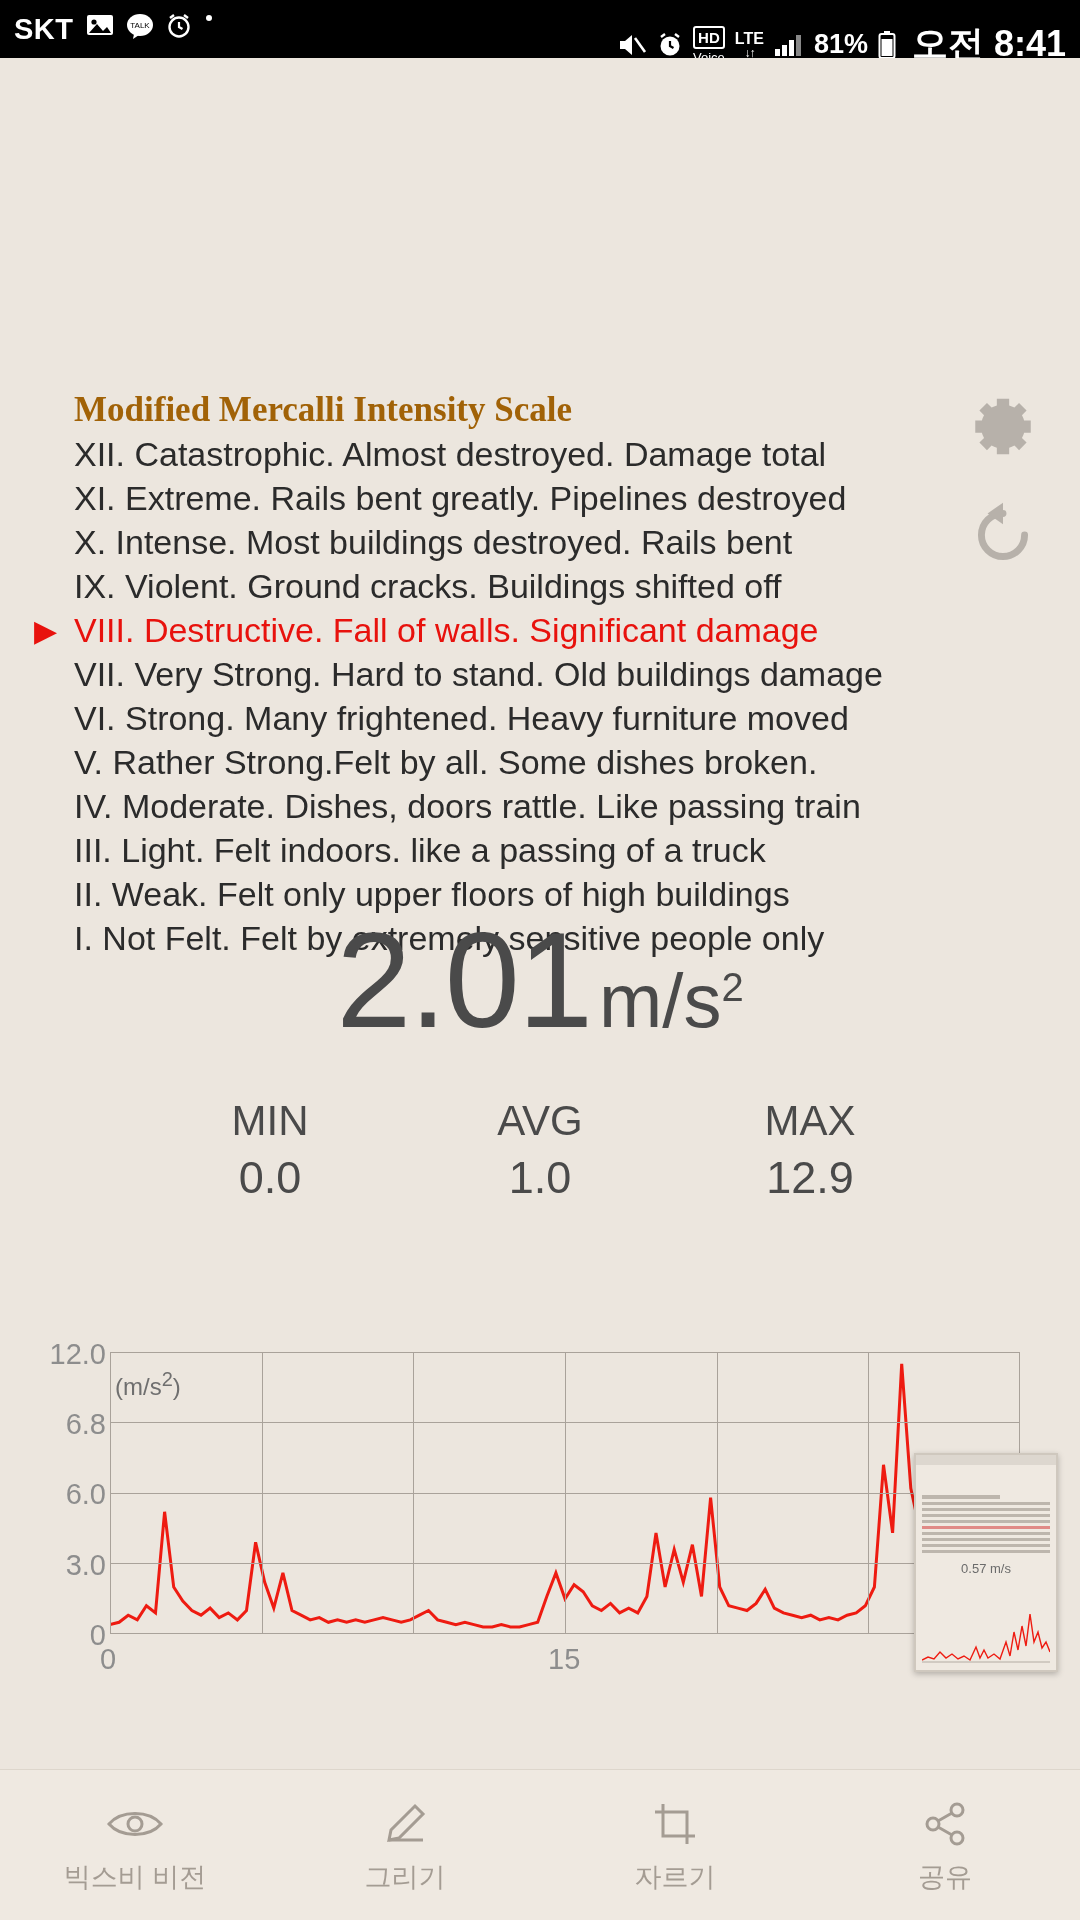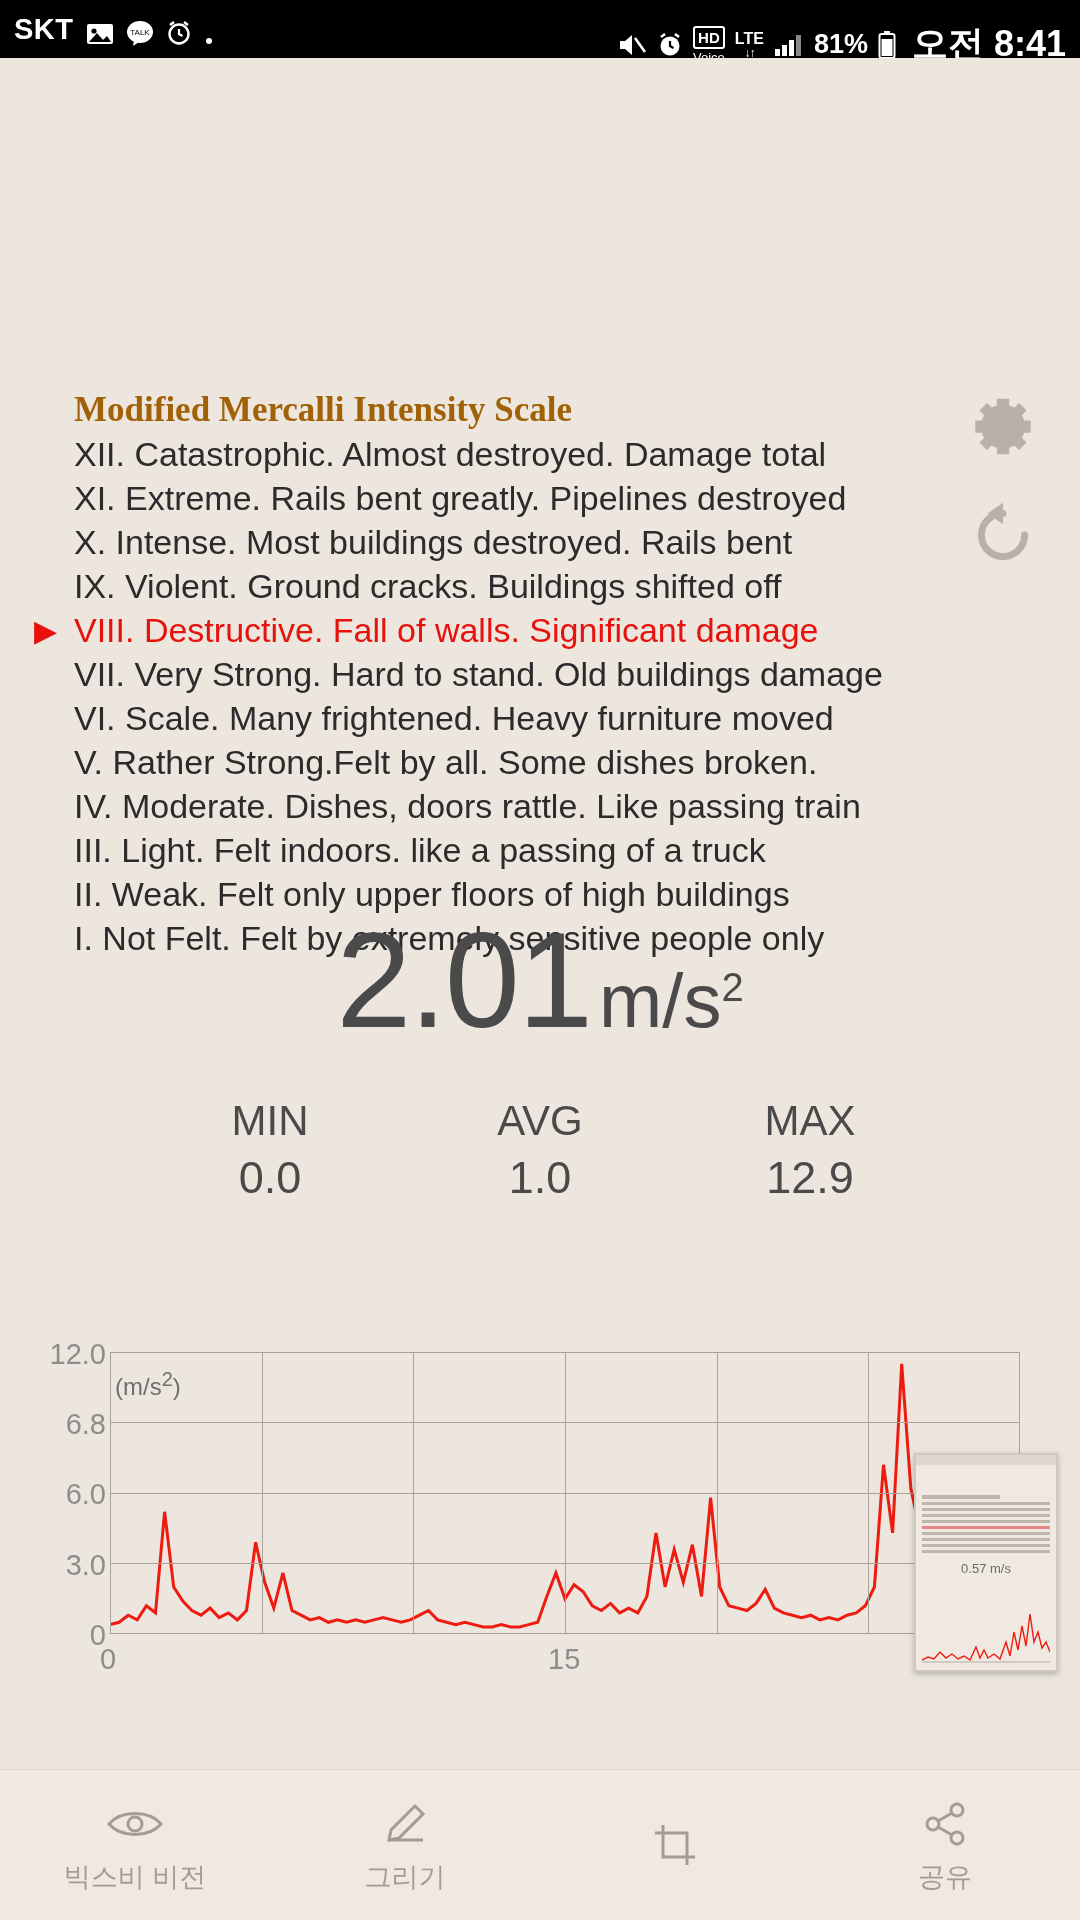--- a/index.html
+++ b/index.html
@@ -19,21 +19,21 @@
   .statusbar {
     height: 58px;
     background: #000000;
     color: #ffffff;
     display: flex;
     align-items: center;
     padding: 0 14px;
     box-sizing: border-box;
     font-size: 27px;
   }
-  .sb-left { display: flex; align-items: flex-end; gap: 12px; }
+  .sb-left { display: flex; align-items: flex-start; gap: 12px; }
   .sb-right { display: flex; align-items: center; gap: 10px; margin-left: auto; margin-top: 31px; }
   .carrier { font-weight: 700; letter-spacing: 0.5px; font-size: 29px; }
   .sb-icon { display: inline-flex; align-items: center; justify-content: center; }
   .badge-box {
     border: 2px solid #ffffff;
     border-radius: 3px;
     font-size: 15px;
     line-height: 1;
     padding: 2px 3px;
     font-weight: 700;
@@ -317,21 +317,21 @@
     <div class="mmi-title">Modified Mercalli Intensity Scale</div>
     <div class="mmi-row">XII. Catastrophic. Almost destroyed. Damage total</div>
     <div class="mmi-row">XI. Extreme. Rails bent greatly. Pipelines destroyed</div>
     <div class="mmi-row">X. Intense. Most buildings destroyed. Rails bent</div>
     <div class="mmi-row">IX. Violent. Ground cracks. Buildings shifted off</div>
     <div class="mmi-row active">
       <span class="marker">▶</span>
       <span>VIII. Destructive. Fall of walls. Significant damage</span>
     </div>
     <div class="mmi-row">VII. Very Strong. Hard to stand. Old buildings damage</div>
-    <div class="mmi-row">VI. Scale. Many frightened. Heavy furniture moved</div>
+    <div class="mmi-row">VI. Strong. Many frightened. Heavy furniture moved</div>
     <div class="mmi-row">V. Rather Strong.Felt by all. Some dishes broken.</div>
     <div class="mmi-row">IV. Moderate. Dishes, doors rattle. Like passing train</div>
     <div class="mmi-row">III. Light. Felt indoors. like a passing of a truck</div>
     <div class="mmi-row">II. Weak. Felt only upper floors of high buildings</div>
     <div class="mmi-row">I. Not Felt. Felt by extremely sensitive people only</div>
   </div>
 
   <div class="side-btn gear-btn">
     <svg width="74" height="74" viewBox="0 0 48 48">
       <path fill="#6f6a64" d="M24 14a10 10 0 1 0 0 20 10 10 0 0 0 0-20zm0 15a5 5 0 1 1 0-10 5 5 0 0 1 0 10z"></path>
@@ -438,20 +438,21 @@
       </div>
       <div class="bb-label">그리기</div>
     </div>
     <div class="bb-item">
       <div class="bb-icon">
         <svg width="44" height="44" viewBox="0 0 44 44">
             <path d="M10 2 L10 34 L42 34" fill="none" stroke="#a49c93" stroke-width="3"></path>
             <path d="M2 10 L34 10 L34 42" fill="none" stroke="#a49c93" stroke-width="3"></path>
           </svg>
       </div>
+      <div class="bb-label">자르기</div>
     </div>
     <div class="bb-item">
       <div class="bb-icon">
         <svg width="44" height="44" viewBox="0 0 44 44">
             <circle cx="34" cy="8" r="6" fill="none" stroke="#a49c93" stroke-width="3"></circle>
             <circle cx="10" cy="22" r="6" fill="none" stroke="#a49c93" stroke-width="3"></circle>
             <circle cx="34" cy="36" r="6" fill="none" stroke="#a49c93" stroke-width="3"></circle>
             <path d="M15 19 L29 11 M15 25 L29 33" stroke="#a49c93" stroke-width="3"></path>
           </svg>
       </div>

